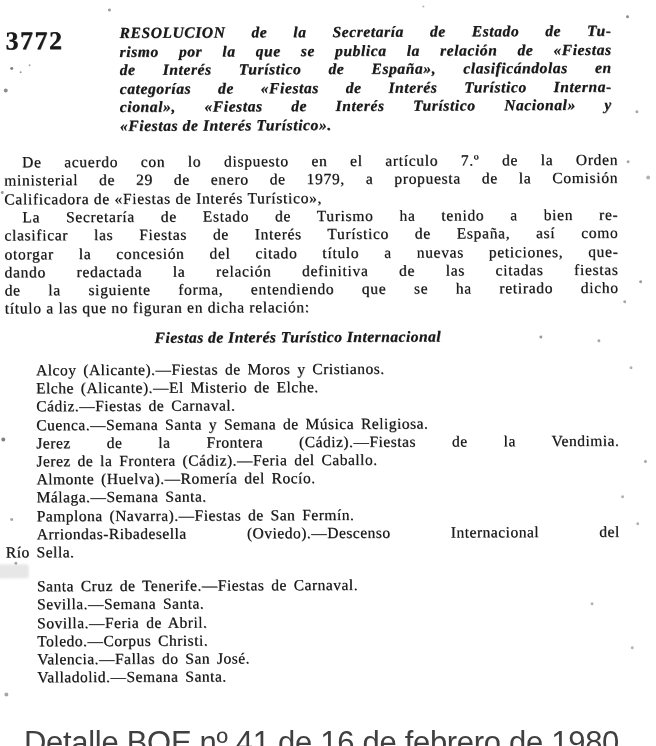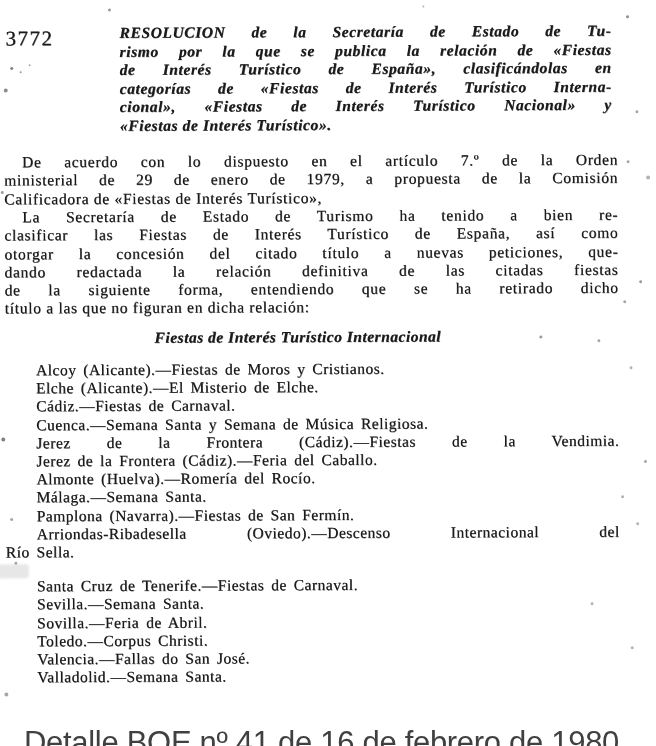--- a/index.html
+++ b/index.html
@@ -20,22 +20,22 @@
   .scan {
     position: absolute;
     inset: 0;
     transform: rotate(-0.25deg);
     text-shadow: 0.4px 0.4px 0.3px rgba(15,15,15,0.55), -0.2px 0 0 rgba(15,15,15,0.2);
   }
   .article-number {
     position: absolute;
     left: 7px;
     top: 25px;
-    font-size: 21px;
-    font-weight: 400;
+    font-size: 26px;
+    font-weight: 700;
     letter-spacing: 1.5px;
   }
   .headline {
     position: absolute;
     left: 121px;
     top: 23px;
     width: 492px;
     font-size: 15.5px;
     line-height: 18.5px;
     font-style: italic;

